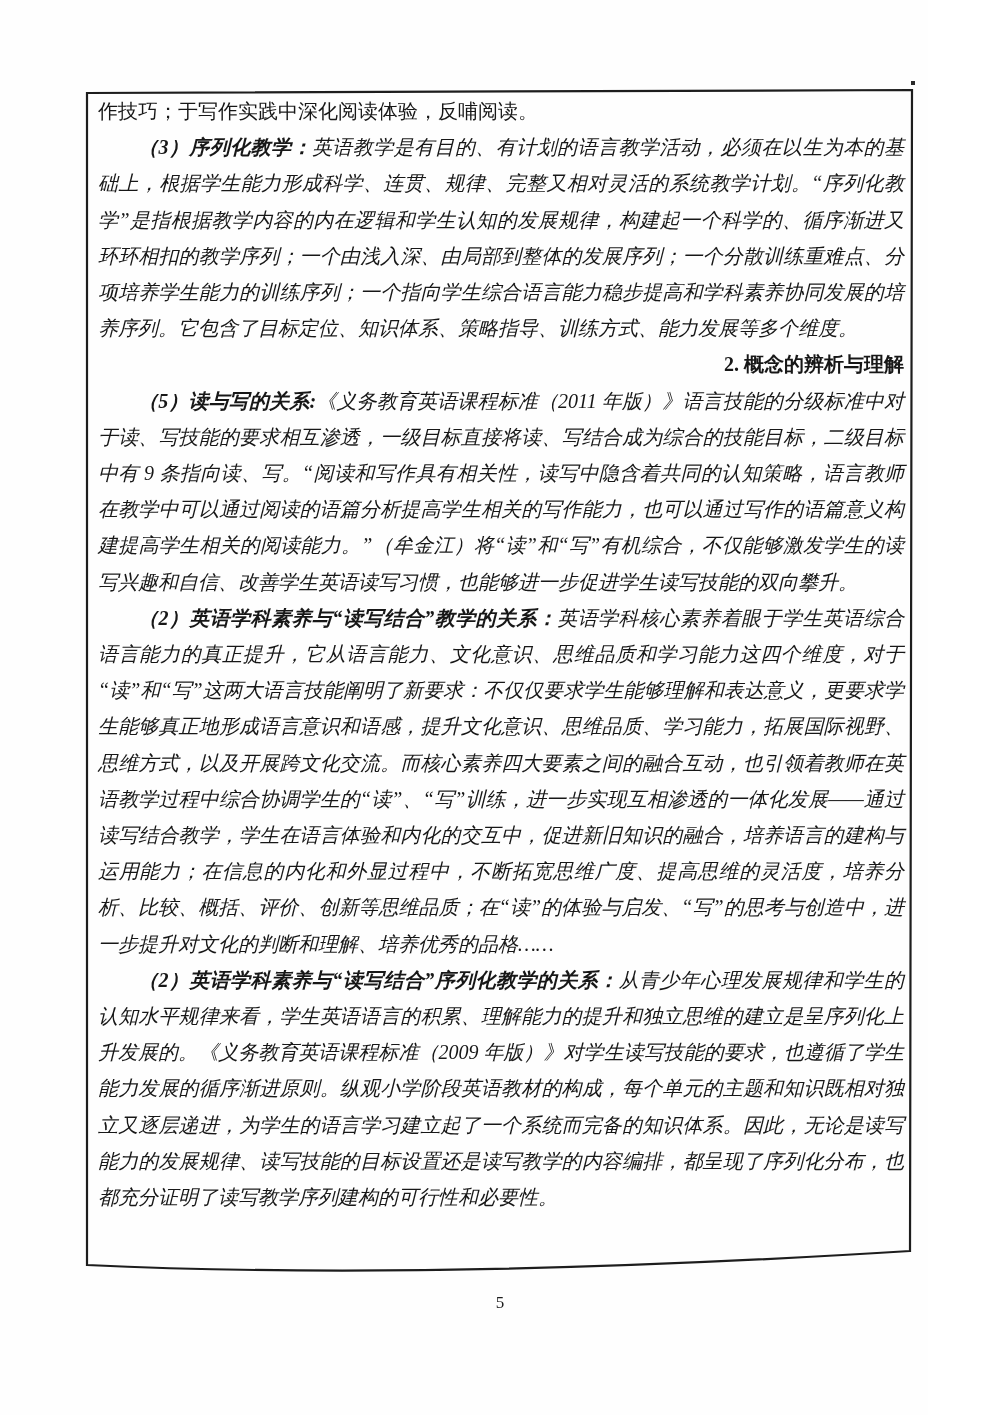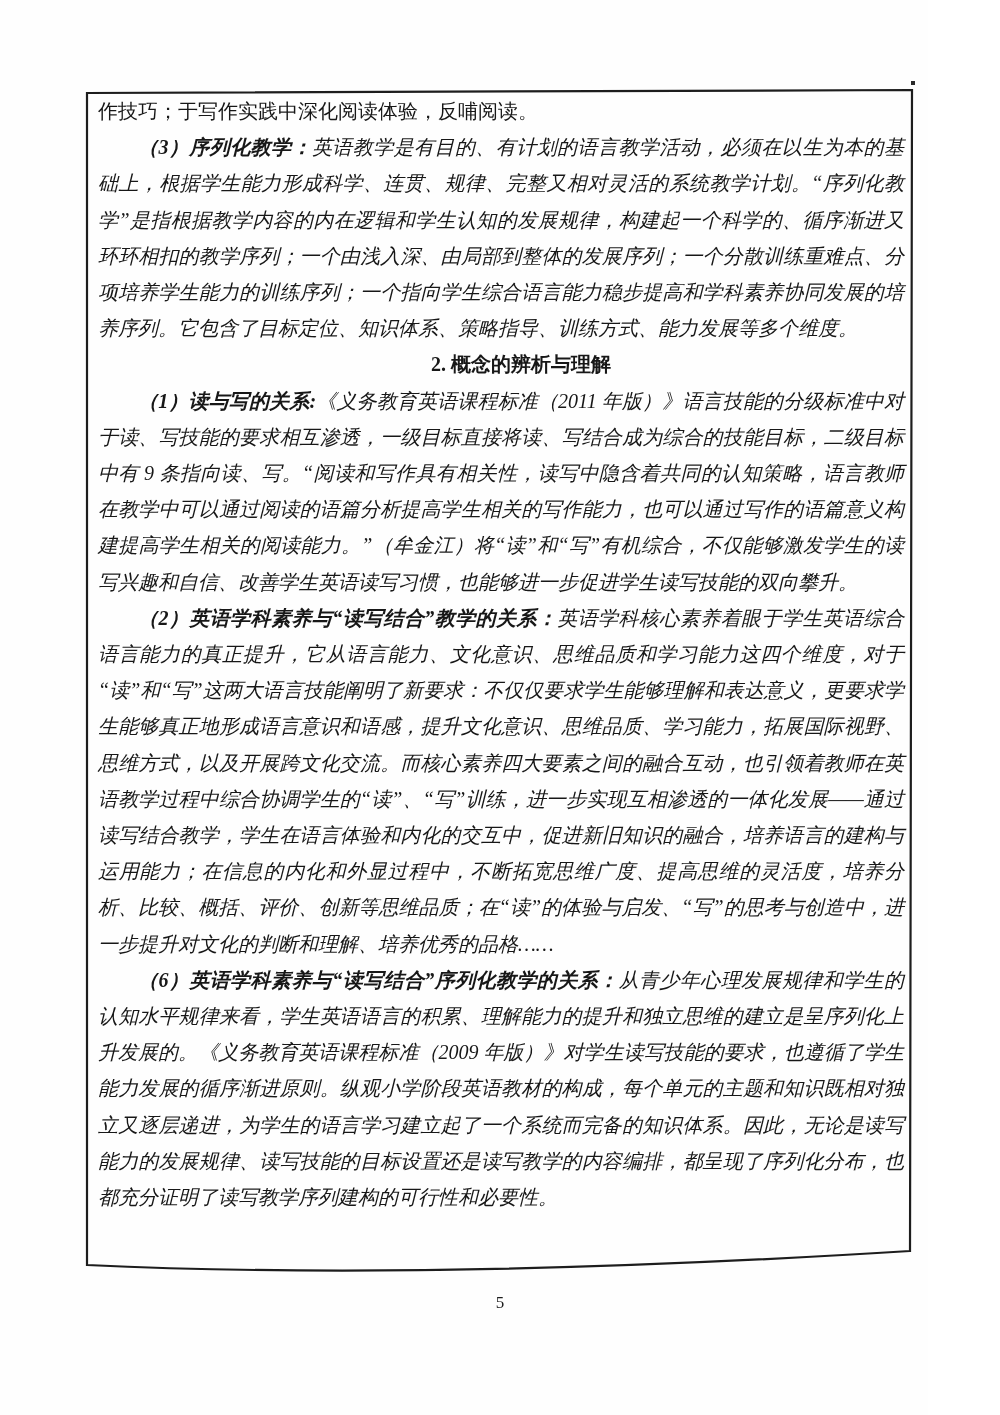--- a/index.html
+++ b/index.html
@@ -52,21 +52,21 @@
   .cont {
     text-indent: 0;
   }
   .heading {
     margin: 36px 0 0 0;
     padding: 0;
     font-size: 20px;
     line-height: 36.2px;
     font-weight: bold;
     text-indent: 2em;
-    text-align: center;
+    text-align: right;
   }
   .lead {
     font-weight: bold;
   }
   .page-number {
     position: absolute;
     left: 0;
     top: 1293px;
     width: 1000px;
     text-align: center;
@@ -87,23 +87,23 @@
   <div class="speck"></div>
 
   <div class="text-block">
 
     <p class="cont">作技巧；于写作实践中深化阅读体验，反哺阅读。</p>
 
     <p class="para"><span class="lead">（3）序列化教学：</span><span>英语教学是有目的、有计划的语言教学活动，必须在以生为本的基础上，根据学生能力形成科学、连贯、规律、完整又相对灵活的系统教学计划。“序列化教学”是指根据教学内容的内在逻辑和学生认知的发展规律，构建起一个科学的、循序渐进又环环相扣的教学序列；一个由浅入深、由局部到整体的发展序列；一个分散训练重难点、分项培养学生能力的训练序列；一个指向学生综合语言能力稳步提高和学科素养协同发展的培养序列。它包含了目标定位、知识体系、策略指导、训练方式、能力发展等多个维度。</span></p>
 
     <p class="heading">2. 概念的辨析与理解</p>
 
-    <p class="para"><span class="lead">（1）读与写的关系:</span><span>《义务教育英语课程标准（2011 年版）》语言技能的分级标准中对于读、写技能的要求相互渗透，一级目标直接将读、写结合成为综合的技能目标，二级目标中有 9 条指向读、写。“阅读和写作具有相关性，读写中隐含着共同的认知策略，语言教师在教学中可以通过阅读的语篇分析提高学生相关的写作能力，也可以通过写作的语篇意义构建提高学生相关的阅读能力。”（牟金江）将“读”和“写”有机综合，不仅能够激发学生的读写兴趣和自信、改善学生英语读写习惯，也能够进一步促进学生读写技能的双向攀升。</span></p>
+    <p class="para"><span class="lead">（5）读与写的关系:</span><span>《义务教育英语课程标准（2011 年版）》语言技能的分级标准中对于读、写技能的要求相互渗透，一级目标直接将读、写结合成为综合的技能目标，二级目标中有 9 条指向读、写。“阅读和写作具有相关性，读写中隐含着共同的认知策略，语言教师在教学中可以通过阅读的语篇分析提高学生相关的写作能力，也可以通过写作的语篇意义构建提高学生相关的阅读能力。”（牟金江）将“读”和“写”有机综合，不仅能够激发学生的读写兴趣和自信、改善学生英语读写习惯，也能够进一步促进学生读写技能的双向攀升。</span></p>
 
     <p class="para"><span class="lead">（2）英语学科素养与“读写结合”教学的关系：</span><span>英语学科核心素养着眼于学生英语综合语言能力的真正提升，它从语言能力、文化意识、思维品质和学习能力这四个维度，对于“读”和“写”这两大语言技能阐明了新要求：不仅仅要求学生能够理解和表达意义，更要求学生能够真正地形成语言意识和语感，提升文化意识、思维品质、学习能力，拓展国际视野、思维方式，以及开展跨文化交流。而核心素养四大要素之间的融合互动，也引领着教师在英语教学过程中综合协调学生的“读”、“写”训练，进一步实现互相渗透的一体化发展——通过读写结合教学，学生在语言体验和内化的交互中，促进新旧知识的融合，培养语言的建构与运用能力；在信息的内化和外显过程中，不断拓宽思维广度、提高思维的灵活度，培养分析、比较、概括、评价、创新等思维品质；在“读”的体验与启发、“写”的思考与创造中，进一步提升对文化的判断和理解、培养优秀的品格……</span></p>
 
-    <p class="para"><span class="lead">（6）英语学科素养与“读写结合”序列化教学的关系：</span><span>从青少年心理发展规律和学生的认知水平规律来看，学生英语语言的积累、理解能力的提升和独立思维的建立是呈序列化上升发展的。《义务教育英语课程标准（2009 年版）》对学生读写技能的要求，也遵循了学生能力发展的循序渐进原则。纵观小学阶段英语教材的构成，每个单元的主题和知识既相对独立又逐层递进，为学生的语言学习建立起了一个系统而完备的知识体系。因此，无论是读写能力的发展规律、读写技能的目标设置还是读写教学的内容编排，都呈现了序列化分布，也都充分证明了读写教学序列建构的可行性和必要性。</span></p>
+    <p class="para"><span class="lead">（2）英语学科素养与“读写结合”序列化教学的关系：</span><span>从青少年心理发展规律和学生的认知水平规律来看，学生英语语言的积累、理解能力的提升和独立思维的建立是呈序列化上升发展的。《义务教育英语课程标准（2009 年版）》对学生读写技能的要求，也遵循了学生能力发展的循序渐进原则。纵观小学阶段英语教材的构成，每个单元的主题和知识既相对独立又逐层递进，为学生的语言学习建立起了一个系统而完备的知识体系。因此，无论是读写能力的发展规律、读写技能的目标设置还是读写教学的内容编排，都呈现了序列化分布，也都充分证明了读写教学序列建构的可行性和必要性。</span></p>
 
   </div>
 
   <div class="page-number">5</div>
 
 </div>
 
 </body></html>

